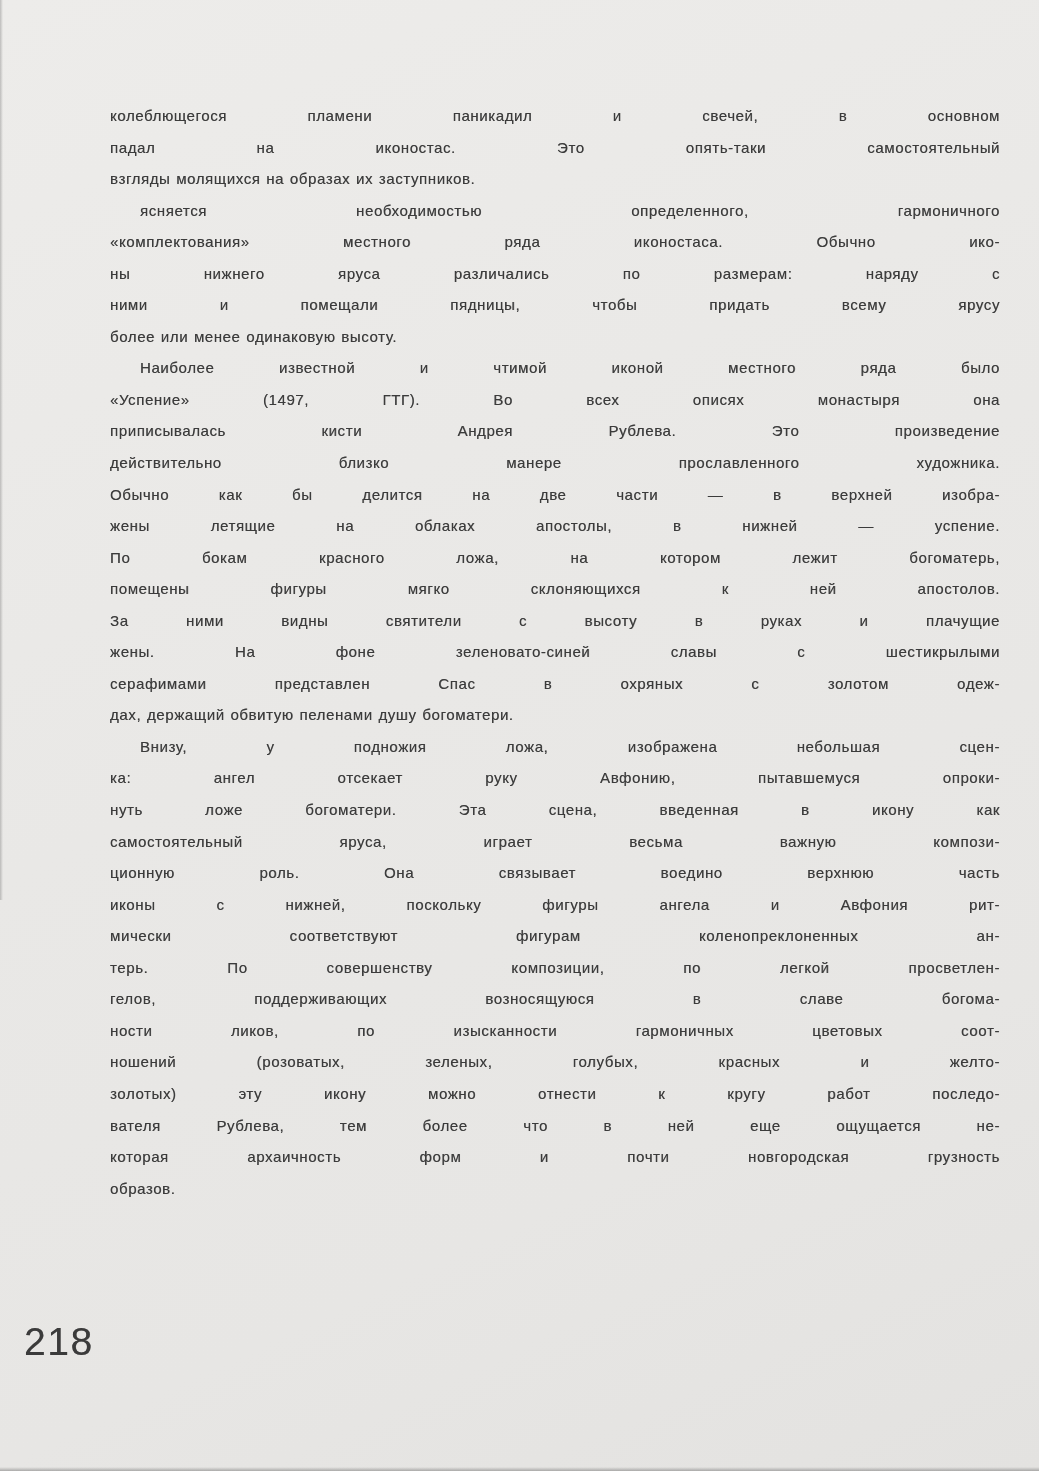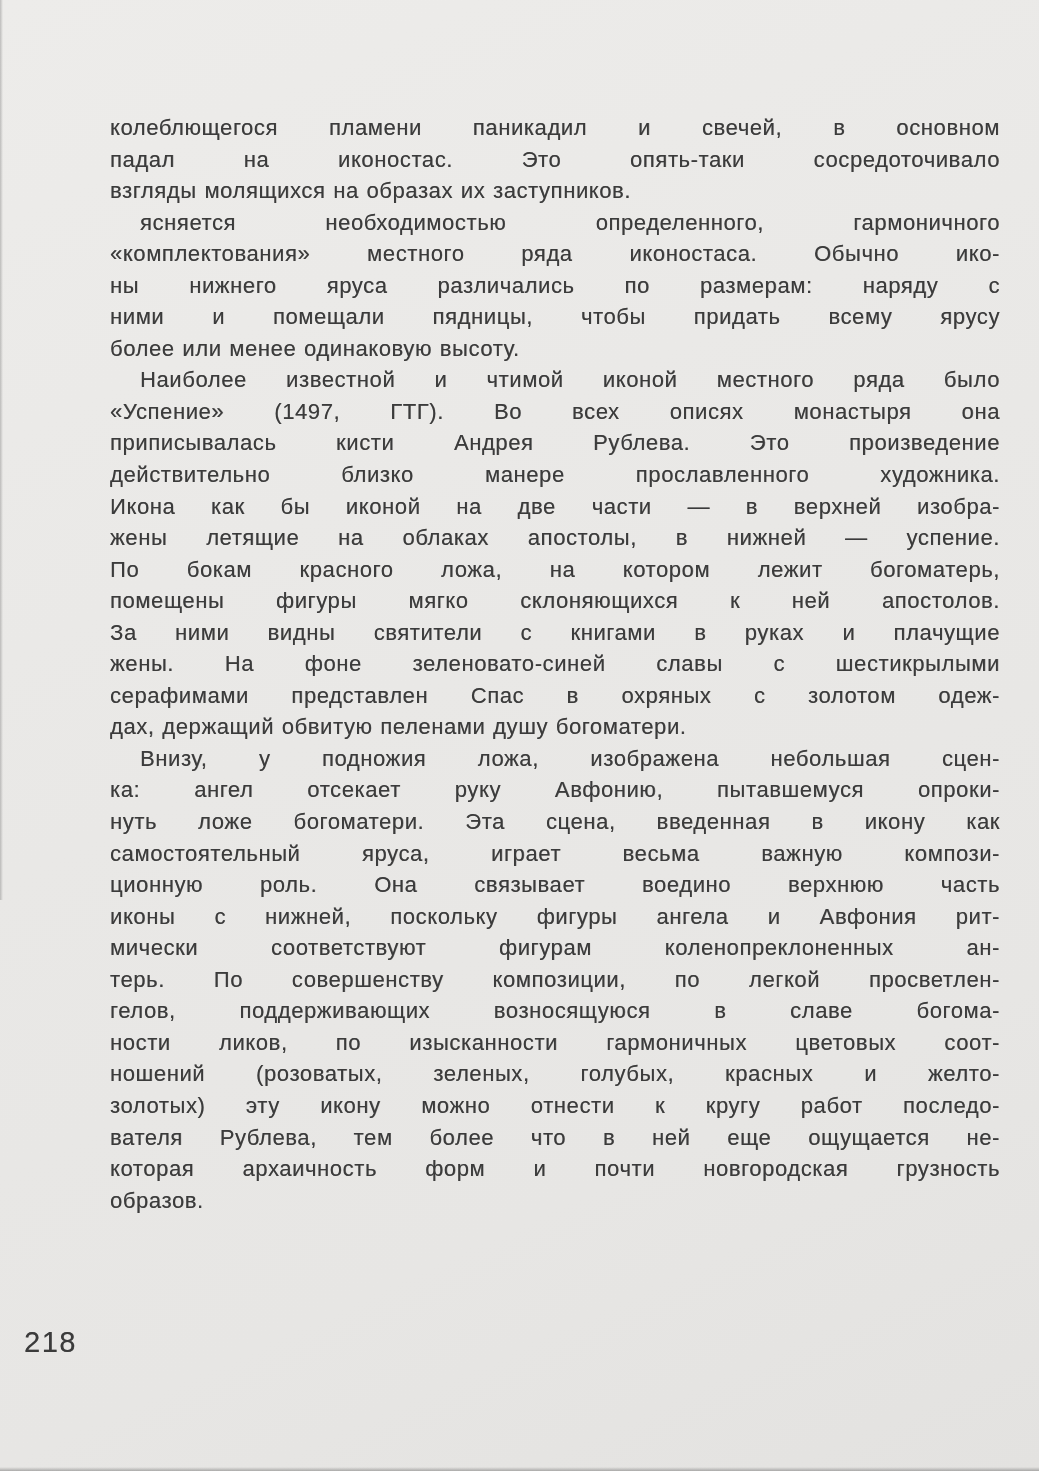--- a/index.html
+++ b/index.html
@@ -34,83 +34,82 @@
     left: 0; bottom: 0;
     width: 100%; height: 4px;
     background: linear-gradient(to top, rgba(80,80,80,0.40), rgba(80,80,80,0));
     pointer-events: none;
   }
   .textblock {
     position: absolute;
     top: 100px;
     left: 110px;
     width: 890px;
-    font-size: 22px;
+    font-size: 15px;
     line-height: 31.55px;
     letter-spacing: 0.6px;
     word-spacing: 1px;
     color: var(--ink, #3b3b3b);
     text-shadow: 0.3px 0.3px 0 rgba(59,59,59,0.55);
-    margin-top: 12px;
   }
   .para { margin: 0; padding: 0; }
   .line {
     text-align: justify;
     text-align-last: justify;
     white-space: normal;
   }
   .line.pfinal {
     text-align-last: left;
   }
   .para.indent .line:first-child {
     text-indent: 30px;
   }
   .page-number {
     position: absolute;
     left: 24px;
     top: 1326px;
-    font-size: 29px;
+    font-size: 39px;
     line-height: 32px;
     letter-spacing: 1.5px;
     color: var(--ink, #3b3b3b);
     text-shadow: 0.3px 0.3px 0 rgba(59,59,59,0.55);
   }
 </style>
 </head>
 <body>
 
 <div class="page">
   <div class="edge-left"></div>
   <div class="edge-bottom"></div>
 
   <div class="page-number">218</div>
 
   <div class="textblock">
       <div class="para">
         <div class="line">колеблющегося пламени паникадил и свечей, в основном</div>
-        <div class="line">падал на иконостас. Это опять-таки сосредоточивало</div>
+        <div class="line">падал на иконостас. Это опять-таки самостоятельный</div>
         <div class="line pfinal">взгляды молящихся на образах их заступников.</div>
       </div>
       <div class="para indent">
         <div class="line">ясняется необходимостью определенного, гармоничного</div>
         <div class="line">«комплектования» местного ряда иконостаса. Обычно ико-</div>
         <div class="line">ны нижнего яруса различались по размерам: наряду с</div>
         <div class="line">ними и помещали пядницы, чтобы придать всему ярусу</div>
         <div class="line pfinal">более или менее одинаковую высоту.</div>
       </div>
       <div class="para indent">
         <div class="line">Наиболее известной и чтимой иконой местного ряда было</div>
         <div class="line">«Успение» (1497, ГТГ). Во всех описях монастыря она</div>
         <div class="line">приписывалась кисти Андрея Рублева. Это произведение</div>
         <div class="line">действительно близко манере прославленного художника.</div>
-        <div class="line">Икона как бы иконой на две части — в верхней изобра-</div>
+        <div class="line">Обычно как бы делится на две части — в верхней изобра-</div>
         <div class="line">жены летящие на облаках апостолы, в нижней — успение.</div>
         <div class="line">По бокам красного ложа, на котором лежит богоматерь,</div>
         <div class="line">помещены фигуры мягко склоняющихся к ней апостолов.</div>
-        <div class="line">За ними видны святители с книгами в руках и плачущие</div>
+        <div class="line">За ними видны святители с высоту в руках и плачущие</div>
         <div class="line">жены. На фоне зеленовато-синей славы с шестикрылыми</div>
         <div class="line">серафимами представлен Спас в охряных с золотом одеж-</div>
         <div class="line pfinal">дах, держащий обвитую пеленами душу богоматери.</div>
       </div>
       <div class="para indent">
         <div class="line">Внизу, у подножия ложа, изображена небольшая сцен-</div>
         <div class="line">ка: ангел отсекает руку Авфонию, пытавшемуся опроки-</div>
         <div class="line">нуть ложе богоматери. Эта сцена, введенная в икону как</div>
         <div class="line">самостоятельный яруса, играет весьма важную компози-</div>
         <div class="line">ционную роль. Она связывает воедино верхнюю часть</div>

